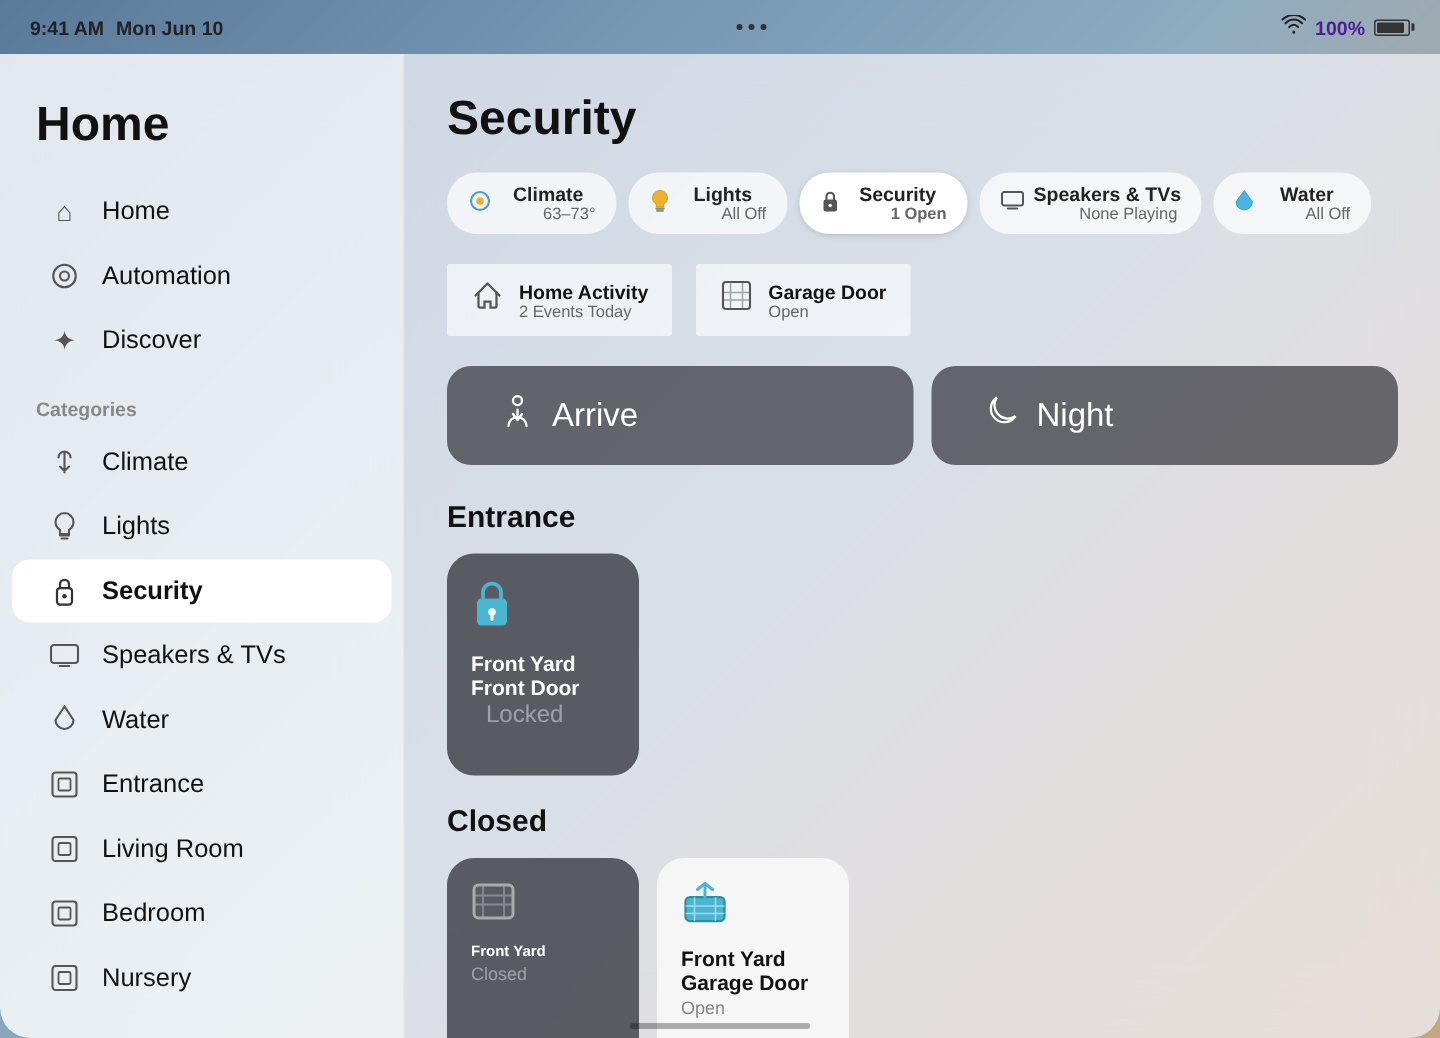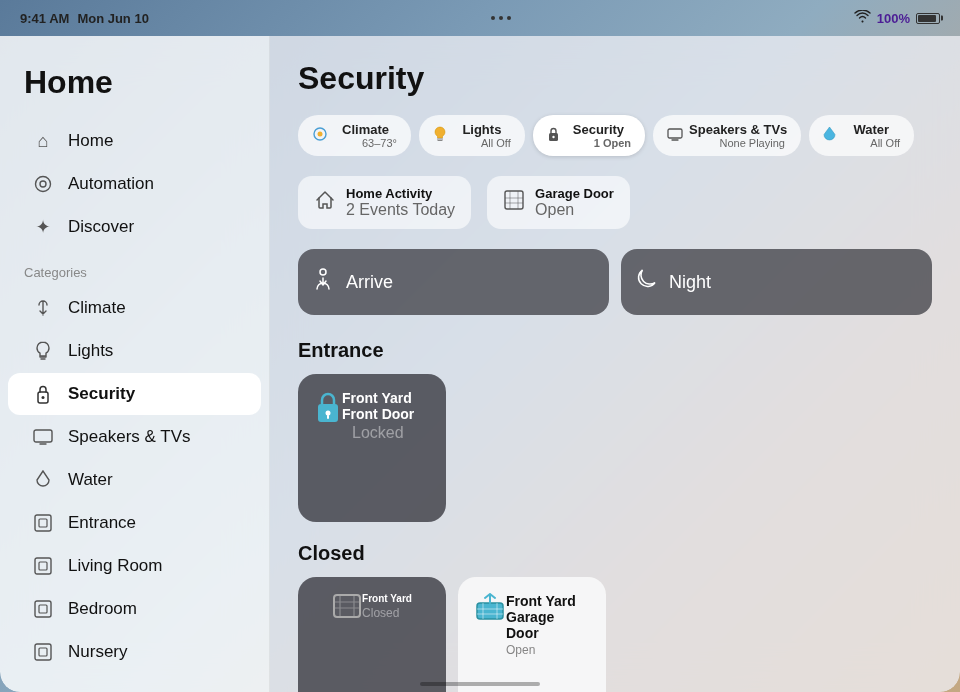--- a/index.html
+++ b/index.html
@@ -93,21 +93,21 @@
       width: 22px;
       height: 22px;
       display: flex;
       align-items: center;
       justify-content: center;
       font-size: 18px;
       color: #555;
     }
     .sidebar-section-title {
       font-size: 13px;
-      font-weight: 400;
+      font-weight: 700;
       color: #888;
       padding: 16px 24px 6px 24px;
       text-transform: none;
       letter-spacing: 0;
     }
 
     
     .main-content {
       flex: 1;
       background: rgba(240,240,245,0.75);
@@ -159,46 +159,46 @@
     .info-row {
       display: flex;
       gap: 16px;
       margin-bottom: 20px;
     }
     .info-card {
       display: flex;
       align-items: center;
       gap: 10px;
       background: rgba(255,255,255,0.6);
-      border-radius: 14px;
+      border-radius: 2px;
       padding: 10px 16px;
       font-size: 13px;
     }
     .info-card-icon { font-size: 20px; color: #555; }
     .info-card-title { font-weight: 600; font-size: 13px; color: #111; }
-    .info-card-sub { font-size: 16px; color: #666; }
+    .info-card-sub { font-size: 11px; color: #666; }
 
     
     .scene-row {
       display: flex;
       gap: 12px;
       margin-bottom: 24px;
     }
     .scene-btn {
       flex: 1;
       display: flex;
       align-items: center;
       gap: 12px;
-      padding: 18px 14px;
+      padding: 18px 36px;
       background: rgba(60,60,67,0.75);
       border-radius: 16px;
       cursor: pointer;
       border: none;
       color: white;
-      font-size: 18px;
+      font-size: 22px;
       font-weight: 500;
     }
     .scene-btn-icon { font-size: 22px; }
 
     
     .section-title {
       font-size: 20px;
       font-weight: 700;
       color: #111;
       margin-bottom: 12px;
@@ -206,28 +206,28 @@
     }
 
     
     .device-grid {
       display: flex;
       gap: 12px;
       flex-wrap: wrap;
       margin-bottom: 20px;
     }
     .device-card {
-      width: 148px;
+      width: 128px;
       min-height: 148px;
       background: rgba(58,58,65,0.8);
       border-radius: 18px;
       padding: 16px;
       display: flex;
-      flex-direction: row;
-      justify-content: center;
+      flex-direction: column;
+      justify-content: flex-start;
       cursor: pointer;
     }
     .device-card-icon { font-size: 26px; margin-bottom: 8px; }
     .device-card-name { font-size: 14px; font-weight: 600; }
     .device-card-status { font-size: 12px; opacity: 0.7; margin-top: 2px; }
     .device-card.dark .device-card-name { color: white; }
     .device-card.dark .device-card-status { color: rgba(255,255,255,0.6); }
     .device-card.light .device-card-name { color: #111; }
     .device-card.light .device-card-status { color: #666; }
     .battery-bar {

